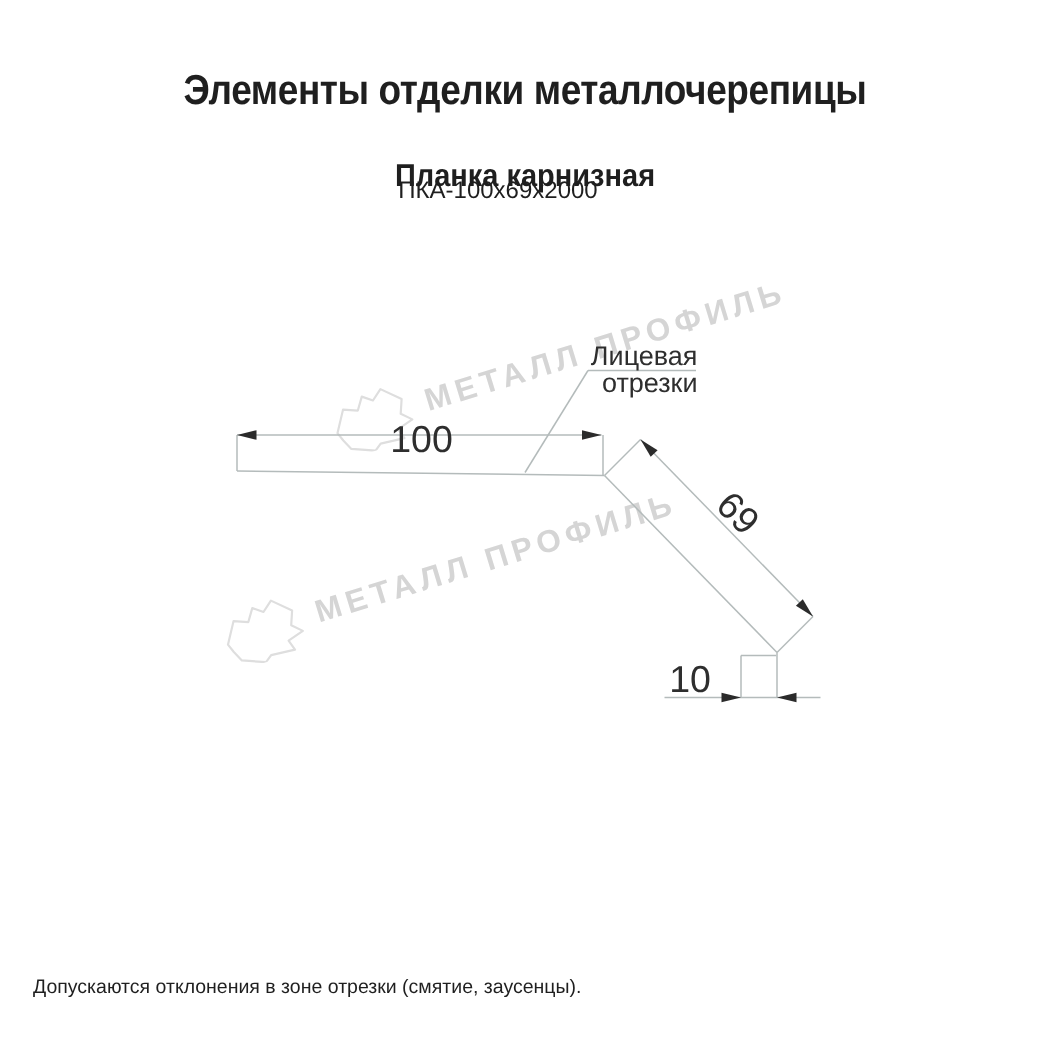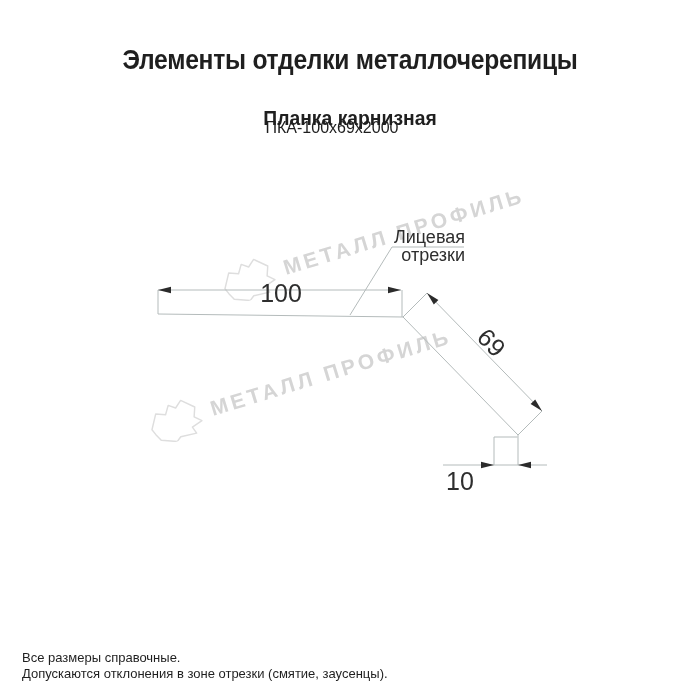--- a/index.html
+++ b/index.html
@@ -35,21 +35,21 @@
     white-space:nowrap;line-height:42px;
   }
   .wm-logo{width:58px;height:42px;flex:0 0 auto;}
   
   .drawing{left:0;top:0;z-index:2;}
   
   .dim{
     z-index:3;font-size:25px;color:#2e2e2e;text-align:center;line-height:25px;
   }
   .dim-100{left:254px;top:281px;width:54px;}
-  .dim-10{left:434px;top:441px;width:52px;margin-top:28px;}
+  .dim-10{left:434px;top:441px;width:52px;}
   .dim-69{left:471px;top:330px;width:40px;height:26px;transform:rotate(45deg);}
   .face-label{
     z-index:3;left:389px;top:229px;width:76px;text-align:right;
     font-size:18px;line-height:17.5px;color:#2e2e2e;
   }
   .face-label span{display:block;}
   .footer{
     left:22px;top:650px;width:600px;font-size:13px;line-height:16px;color:#1f1f1f;z-index:3;
   }
 </style>
@@ -108,15 +108,14 @@
 <div class="abs dim dim-100">100</div>
 <div class="abs dim dim-69">69</div>
 <div class="abs dim dim-10">10</div>
 
 <div class="abs face-label">
   <span>Лицевая</span>
   <span>отрезки</span>
 </div>
 
 <div class="abs footer">
-  <div>Все размеры справочные.</div>
   <div>Допускаются отклонения в зоне отрезки (смятие, заусенцы).</div>
 </div>
 
 </body></html>

